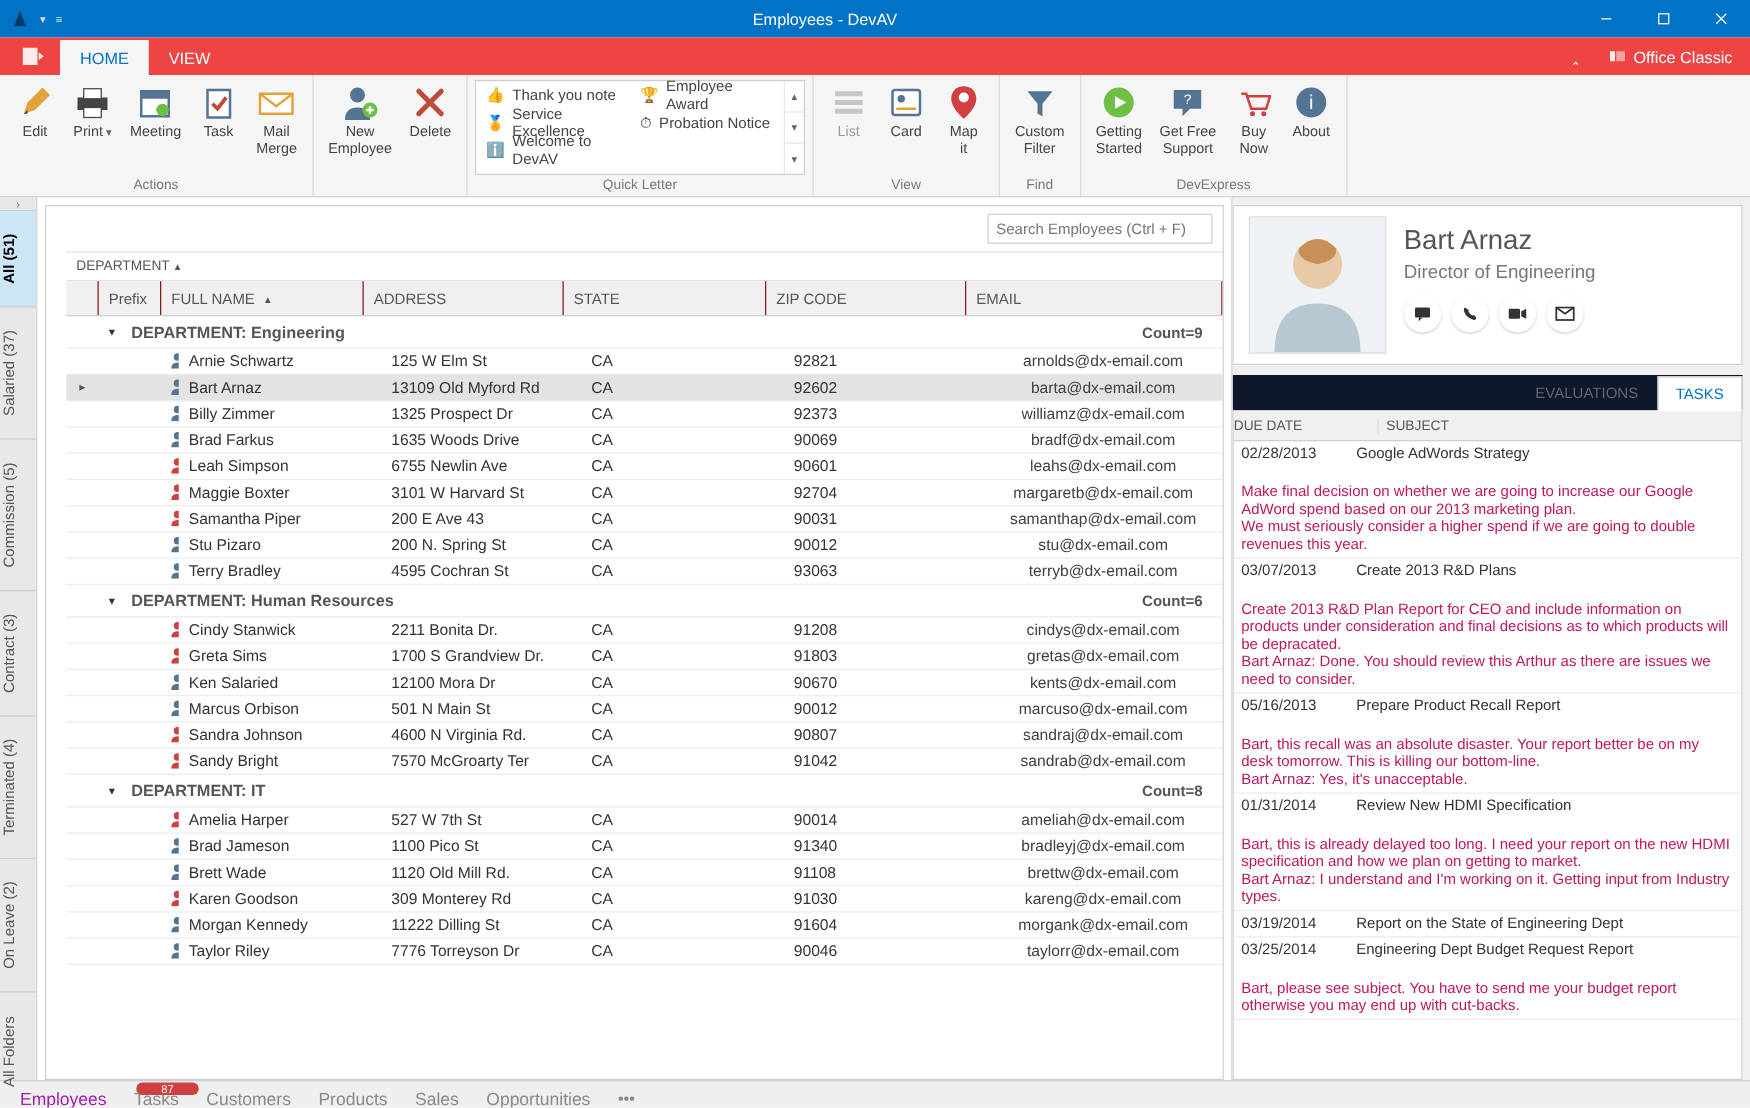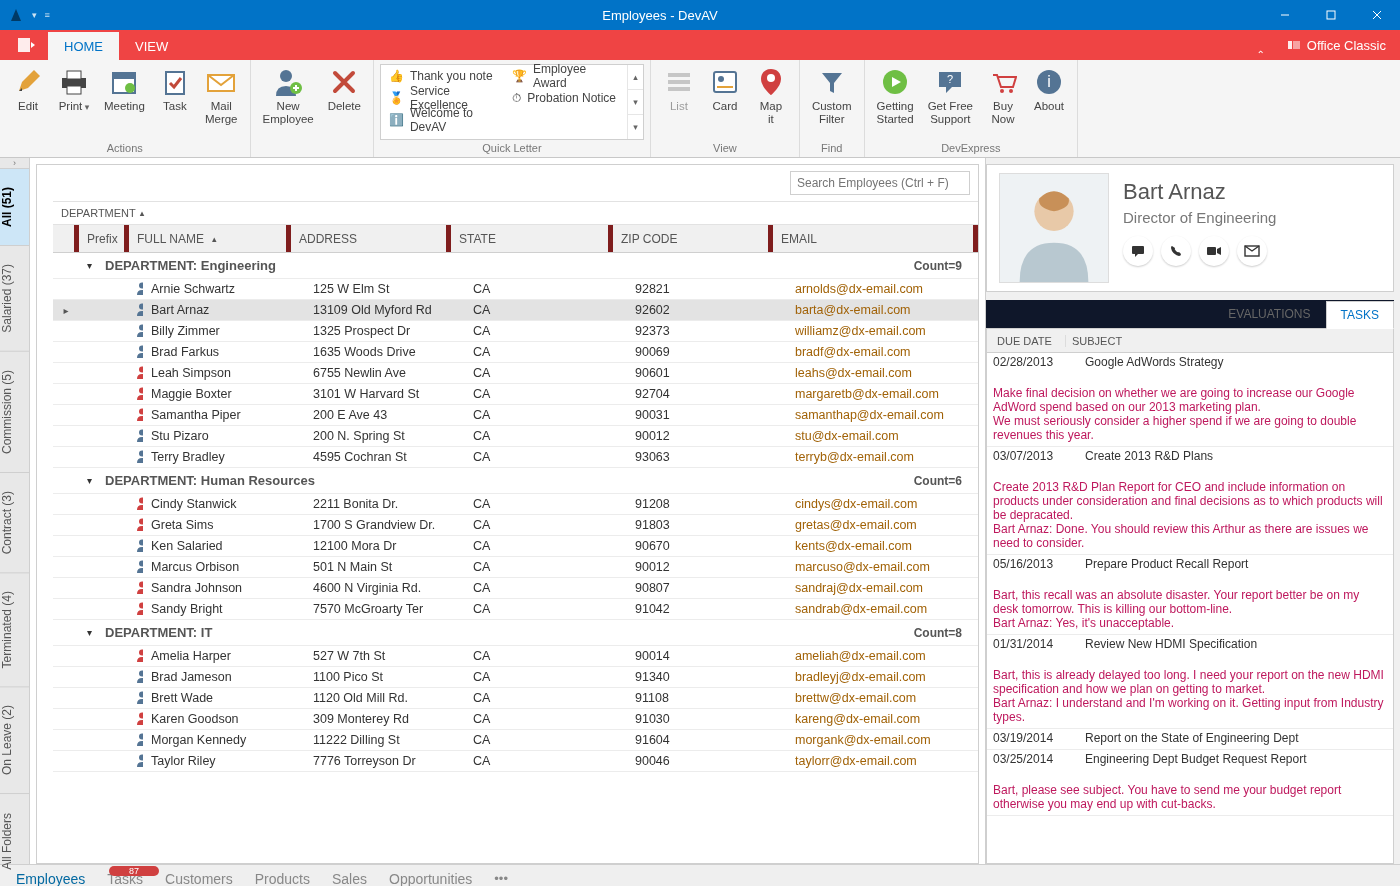--- a/index.html
+++ b/index.html
@@ -48,34 +48,34 @@
 .sidebar .sitem.active { background: #cde6f7; color: #000; font-weight: 600; }
 
 .grid-panel { flex: 1; background: #fff; display: flex; flex-direction: column; border-right: 1px solid #cfcfcf; padding: 6px 0 0 6px; position: relative; }
 .gp-border { border: 1px solid #cfcfcf; margin: 0 6px 0 0; flex: 1; display: flex; flex-direction: column; overflow: hidden; padding-left: 16px; }
 .gp-top { height: 36px; display: flex; align-items: center; justify-content: flex-end; padding: 0 8px; }
 .gp-top input { width: 180px; height: 24px; border: 1px solid #cfcfcf; padding: 0 6px; font-size: 12px; color: #999; }
 .groupbox { height: 24px; border-top: 1px solid #e2e2e2; border-bottom: 1px solid #e2e2e2; display: flex; align-items: center; padding: 0 8px; }
 .groupchip { font-size: 11px; color: #555; display: flex; align-items: center; gap: 4px; }
 .groupchip::after { content: "▴"; font-size: 9px; }
 .colheaders { height: 28px; background: #f0f0f0; border-bottom: 1px solid #cfcfcf; display: flex; align-items: center; font-size: 12px; color: #555; }
-.colheaders .ch { border-right: 5px solid #7f1d1d; padding: 0 8px; height: 100%; display: flex; align-items: center; gap: 4px; }
+.colheaders .ch { border-right: 1px solid #7f1d1d; padding: 0 8px; height: 100%; display: flex; align-items: center; gap: 4px; }
 .ch0 { width: 26px; } .ch1 { width: 50px; } .ch2 { width: 162px; } .ch3 { width: 160px; } .ch4 { width: 162px; } .ch5 { width: 160px; } .ch6 { flex: 1; }
 .sortind::after { content: "▴"; font-size: 9px; margin-left: 4px; }
 
 .gridbody { flex: 1; overflow-y: auto; }
 .grouprow { height: 26px; display: flex; align-items: center; padding-left: 34px; font-size: 13px; border-bottom: 1px solid #ececec; }
 .grouprow .arrow { width: 12px; font-size: 10px; margin-right: 6px; }
 .grouprow .gl { font-weight: 600; color: #555; }
 .grouprow .count { margin-left: auto; margin-right: 16px; font-weight: 600; color: #555; font-size: 12px; }
 .datarow { height: 21px; display: flex; align-items: center; border-bottom: 1px solid #ececec; font-size: 12.5px; }
 .datarow.selected { background: #e3e3e3; }
 .datarow .c { padding: 0 8px; overflow: hidden; white-space: nowrap; } .c1 { width: 50px; padding-left: 56px !important; }
 .c2 { width: 162px; } .c3 { width: 160px; } .c4 { width: 162px; } .c5 { width: 160px; }
-.c6 { flex: 1; color: #a16207; }
+.c6 { flex: 1; color: #404040; text-align: center; }
 .rowind { width: 26px; text-align: center; color: #555; font-size: 10px; }
 
 
 .picon { width: 14px; height: 14px; display: inline-flex; }
 
 
 .detail { width: 414px; background: #f0f0f0; display: flex; flex-direction: column; padding: 6px 6px 0 0; }
 .card { background: #fff; border: 1px solid #cfcfcf; display: flex; padding: 8px 12px; gap: 14px; align-items: flex-start; }
 .card .avatar { width: 110px; height: 110px; background: linear-gradient(180deg,#fdebd2,#e6d2bc); border: 1px solid #ddd; display: flex; align-items: center; justify-content: center; overflow: hidden; }
 .card .info { flex: 1; }
@@ -83,32 +83,32 @@
 .card .role { font-size: 15px; color: #777; margin-top: 4px; }
 .card .actions { display: flex; gap: 8px; margin-top: 10px; }
 .card .ab { width: 30px; height: 30px; border-radius: 50%; background: #fff; box-shadow: 0 1px 2px rgba(0,0,0,.2); display: flex; align-items: center; justify-content: center; }
 
 .tabs { display: flex; justify-content: flex-end; margin-top: 8px; border-bottom: 1px solid #cfcfcf; background: #0f172a; }
 .tabs .tb { padding: 6px 14px; font-size: 12px; color: #666; border: 1px solid transparent; }
 .tabs .tb.active { color: #0173c7; border: 1px solid #cfcfcf; border-bottom-color: #fff; background: #fff; position: relative; top: 1px; }
 
 .taskpanel { flex: 1; background: #fff; border: 1px solid #cfcfcf; border-top: none; overflow-y: auto; font-size: 12px; }
 .taskheaders { display: flex; height: 24px; background: #f0f0f0; border-bottom: 1px solid #cfcfcf; align-items: center; font-size: 11px; color: #555; }
-.taskheaders .th1 { width: 79px; padding-left: 10px; border-right: 1px solid #dcdcdc; }
+.taskheaders .th1 { width: 116px; padding-left: 0; border-right: 1px solid #dcdcdc; }
 .taskheaders .th2 { flex: 1; padding-left: 6px; }
 .task { padding: 2px 6px 4px 6px; border-bottom: 1px solid #ececec; }
 .task .trow1 { display: flex; }
 .task .tdate { width: 92px; color: #333; }
 .task .tsubj { flex: 1; color: #333; }
 .task .tbody { color: #be185d; margin-top: 17px; line-height: 14px; }
 
 
 .bottomnav { height: 28px; background: #efefef; border-top: 1px solid #cfcfcf; display: flex; align-items: center; gap: 22px; padding: 0 16px; }
 .bottomnav .nitem { font-size: 14px; color: #888; position: relative; }
-.bottomnav .nitem.active { color: #0369a1; }
+.bottomnav .nitem.active { color: #a21caf; }
 .badge { position: absolute; top: -5px; right: -16px; background: #d04040; color: #fff; font-size: 9px; border-radius: 7px; padding: 0 20px; }
 .bottomnav .dots { color: #888; }
 
 
 svg { display: block; }
 </style>
 </head>
 <body>
 
 <div class="titlebar">

